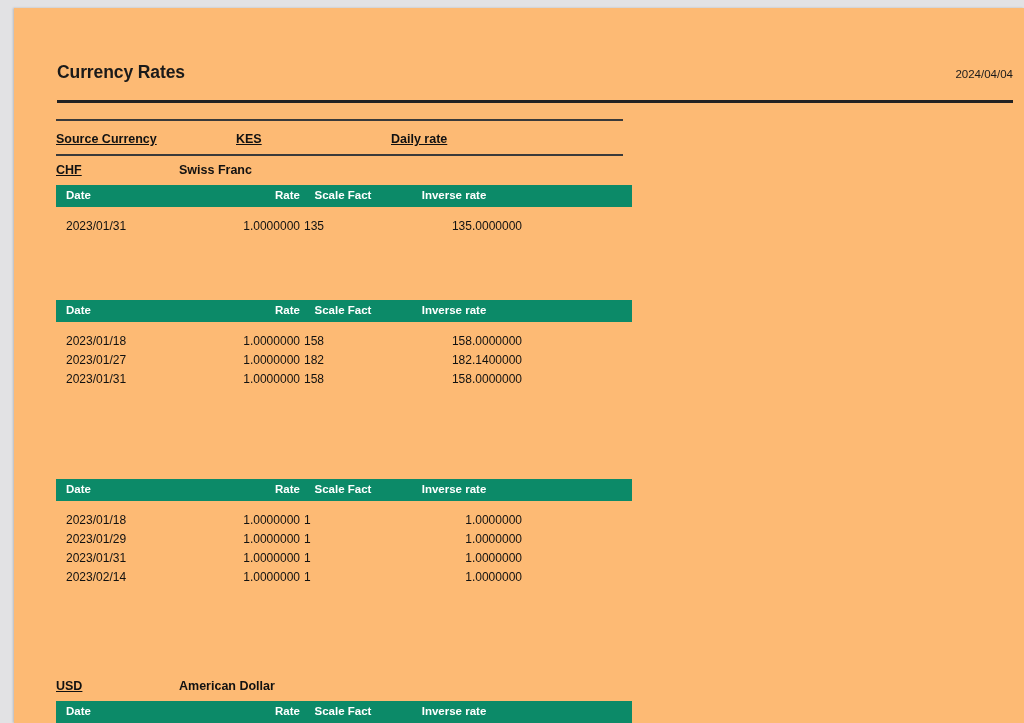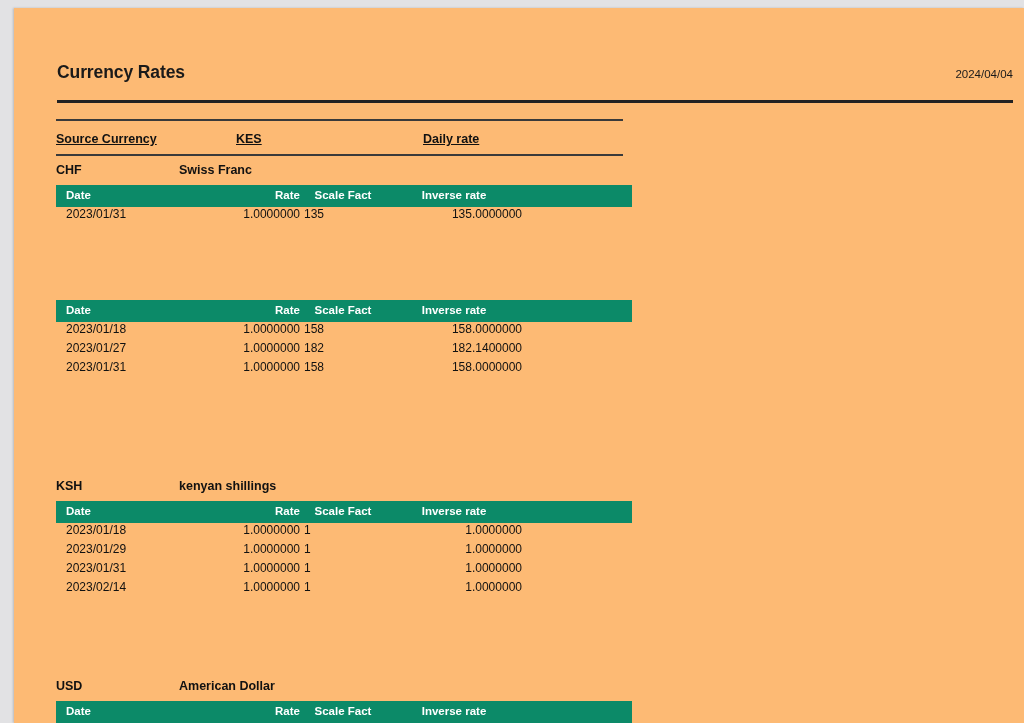--- a/index.html
+++ b/index.html
@@ -85,21 +85,21 @@
     position: absolute;
     top: 11px;
     font-size: 12.5px;
     font-weight: bold;
     color: #111111;
     white-space: nowrap;
     text-decoration: underline;
   }
   .sc-label  { left: 0px;   }
   .sc-value  { left: 180px; }
-  .sc-type   { left: 335px; margin-left: 32px; }
+  .sc-type   { left: 335px; }
 
   
   .sections {
     position: absolute;
     left: 42px;
     top: 0;
     width: 567px;
   }
   .section {
     position: absolute;
@@ -111,20 +111,21 @@
     height: 22px;
   }
   .sec-head .code {
     position: absolute;
     left: 0px;
     top: 0px;
     font-size: 12.5px;
     font-weight: bold;
     color: #111111;
     white-space: nowrap;
+    text-decoration: underline;
   }
   .sec-head .name {
     position: absolute;
     left: 123px;
     top: 0px;
     font-size: 12.5px;
     font-weight: bold;
     color: #111111;
     white-space: nowrap;
     text-align: center;
@@ -146,20 +147,21 @@
     color: #ffffff;
     white-space: nowrap;
   }
   .h-date    { left: 10px; }
   .h-rate    { left: 100px; width: 144px; text-align: right; }
   .h-scale   { left: 248px; width: 78px;  text-align: center; }
   .h-inverse { left: 330px; width: 136px; text-align: center; }
 
   
   .rows {
+    padding-top: 12px;
     text-decoration: underline;
   }
   .row {
     position: relative;
     height: 19px;
   }
   .row .c {
     position: absolute;
     top: 0px;
     font-size: 12px;
@@ -235,24 +237,20 @@
           </div>
           <div class="row">
             <div class="c c-date">2023/01/31</div>
             <div class="c c-rate">1.0000000</div>
             <div class="c c-scale">158</div>
             <div class="c c-inverse">158.0000000</div>
           </div>
         </div>
       </div>
       <div class="section" style="top: 471px;">
-        <div class="sec-head">
-          <div class="code">KSH</div>
-          <div class="name">kenyan shillings</div>
-        </div>
         <div class="col-head">
           <div class="h h-date">Date</div>
           <div class="h h-rate">Rate</div>
           <div class="h h-scale">Scale Fact</div>
           <div class="h h-inverse">Inverse rate</div>
         </div>
         <div class="rows">
           <div class="row">
             <div class="c c-date">2023/01/18</div>
             <div class="c c-rate">1.0000000</div>

